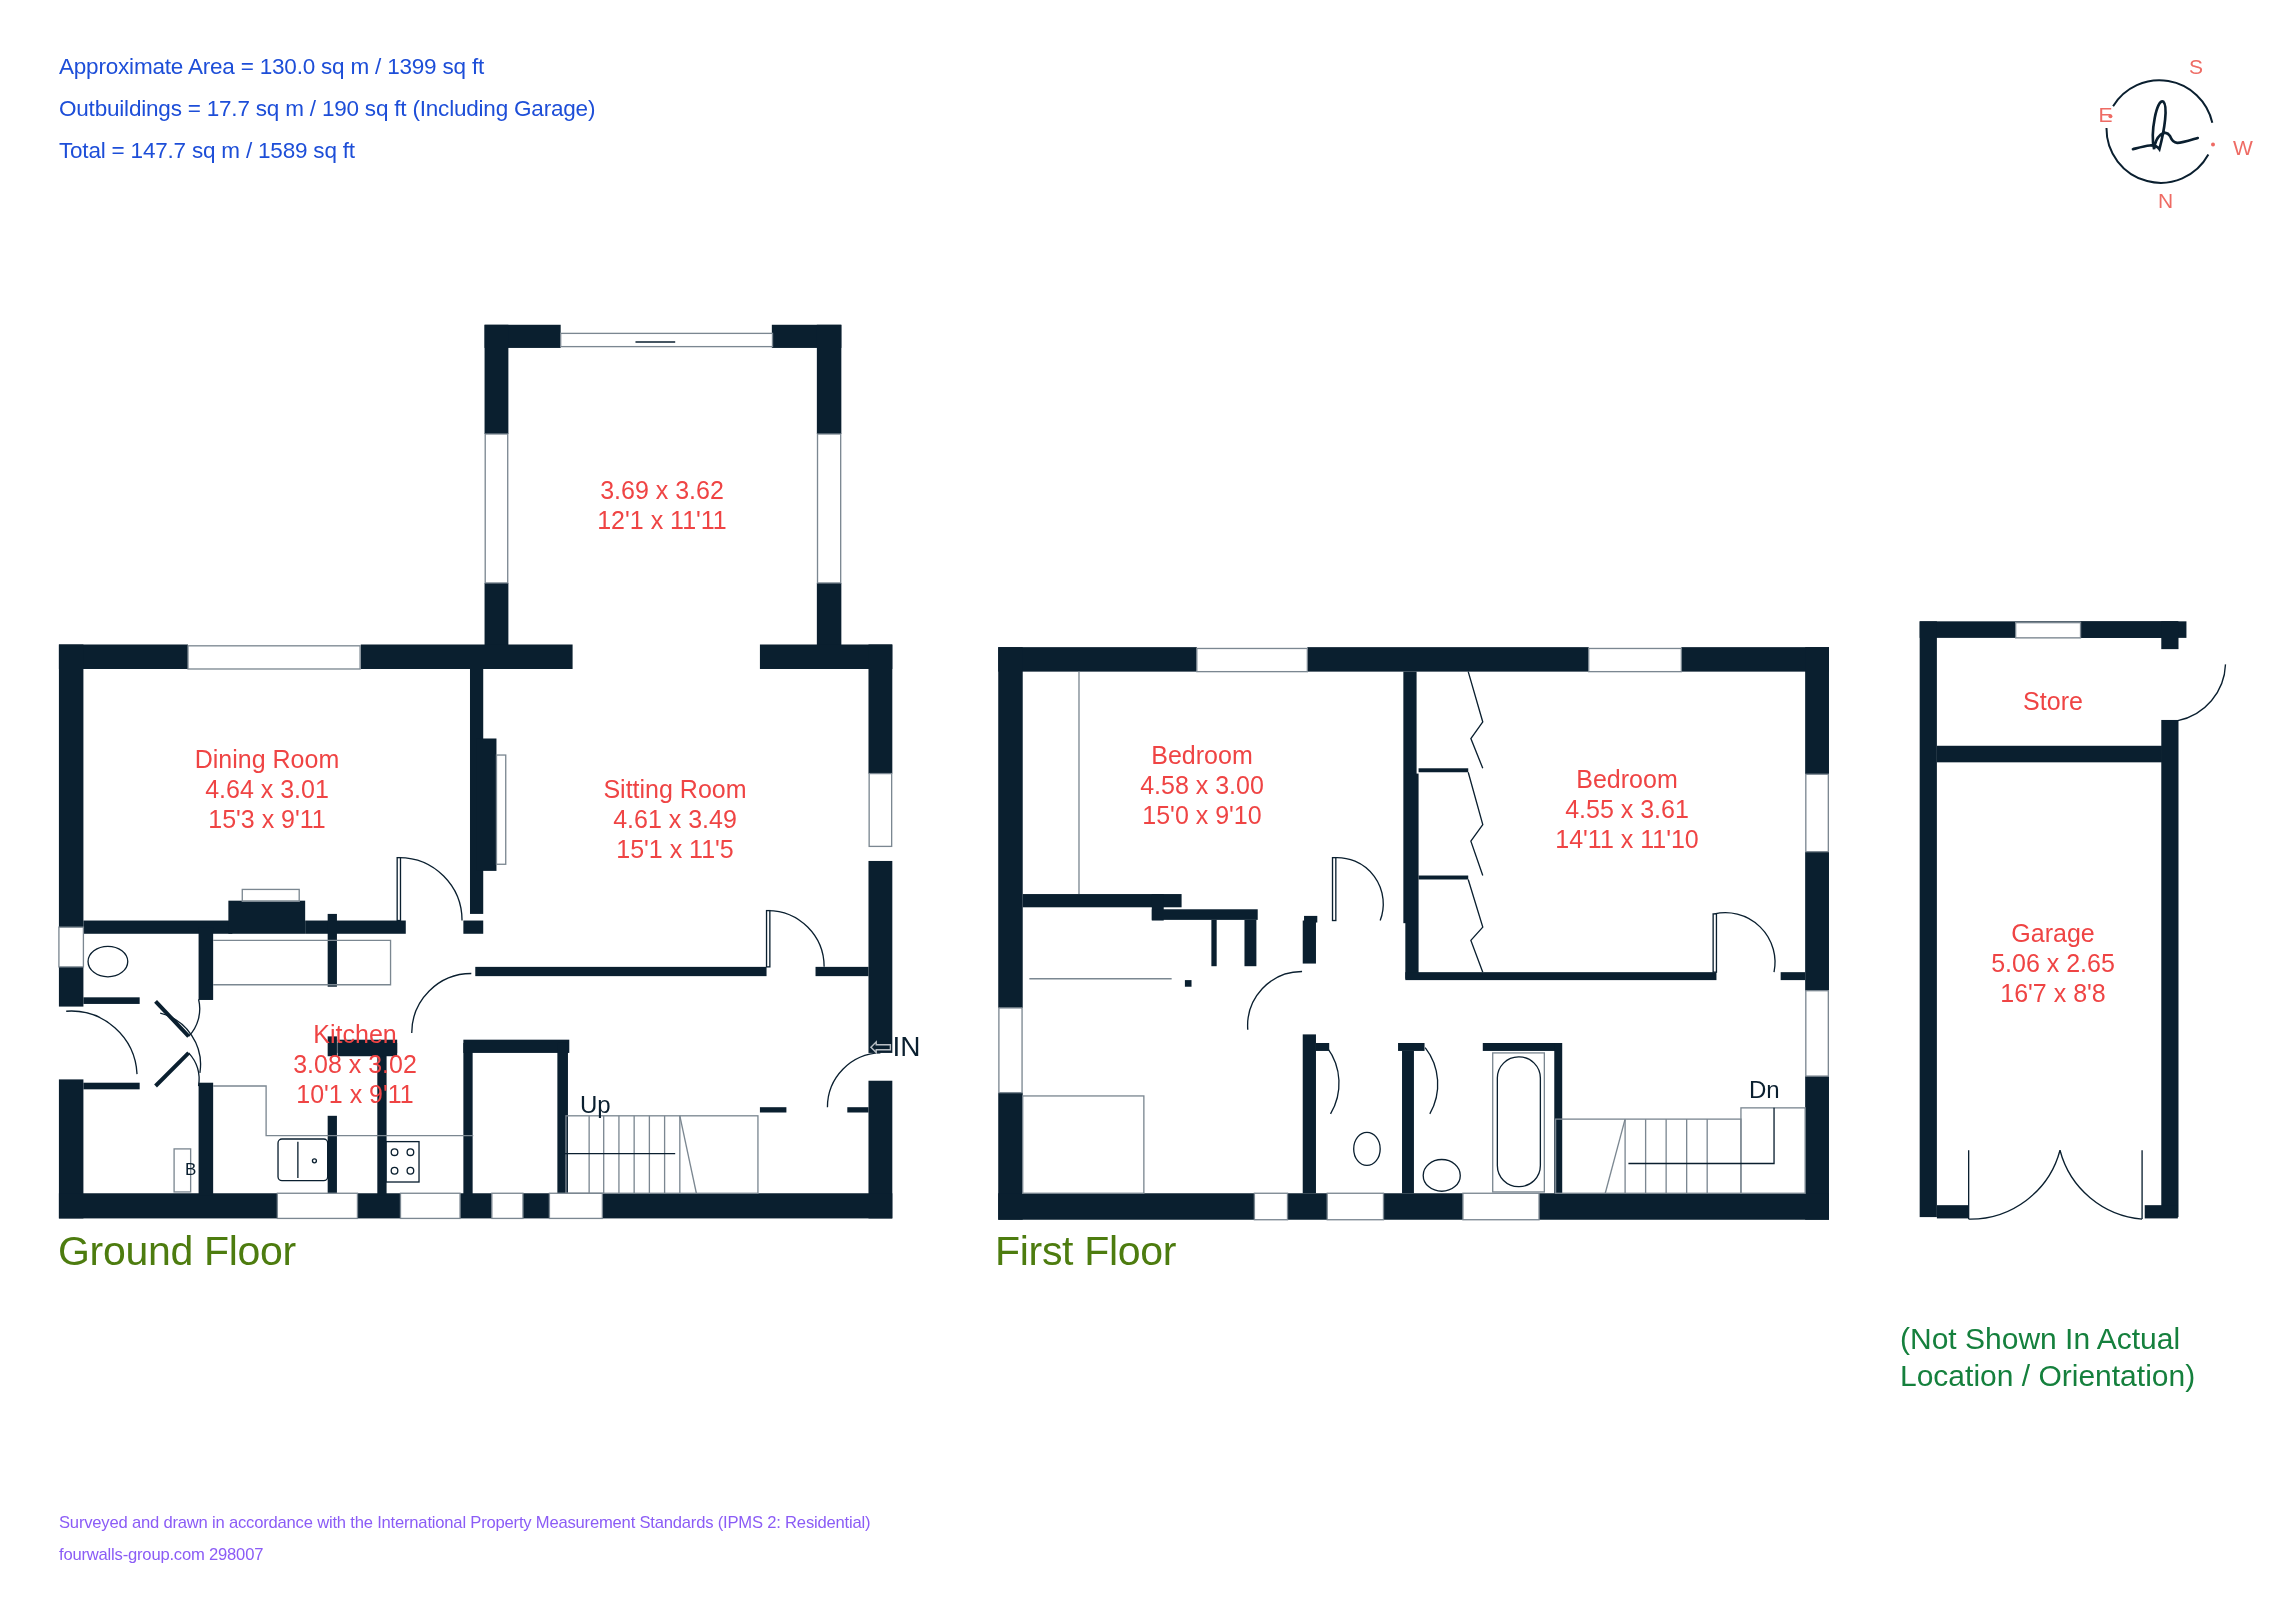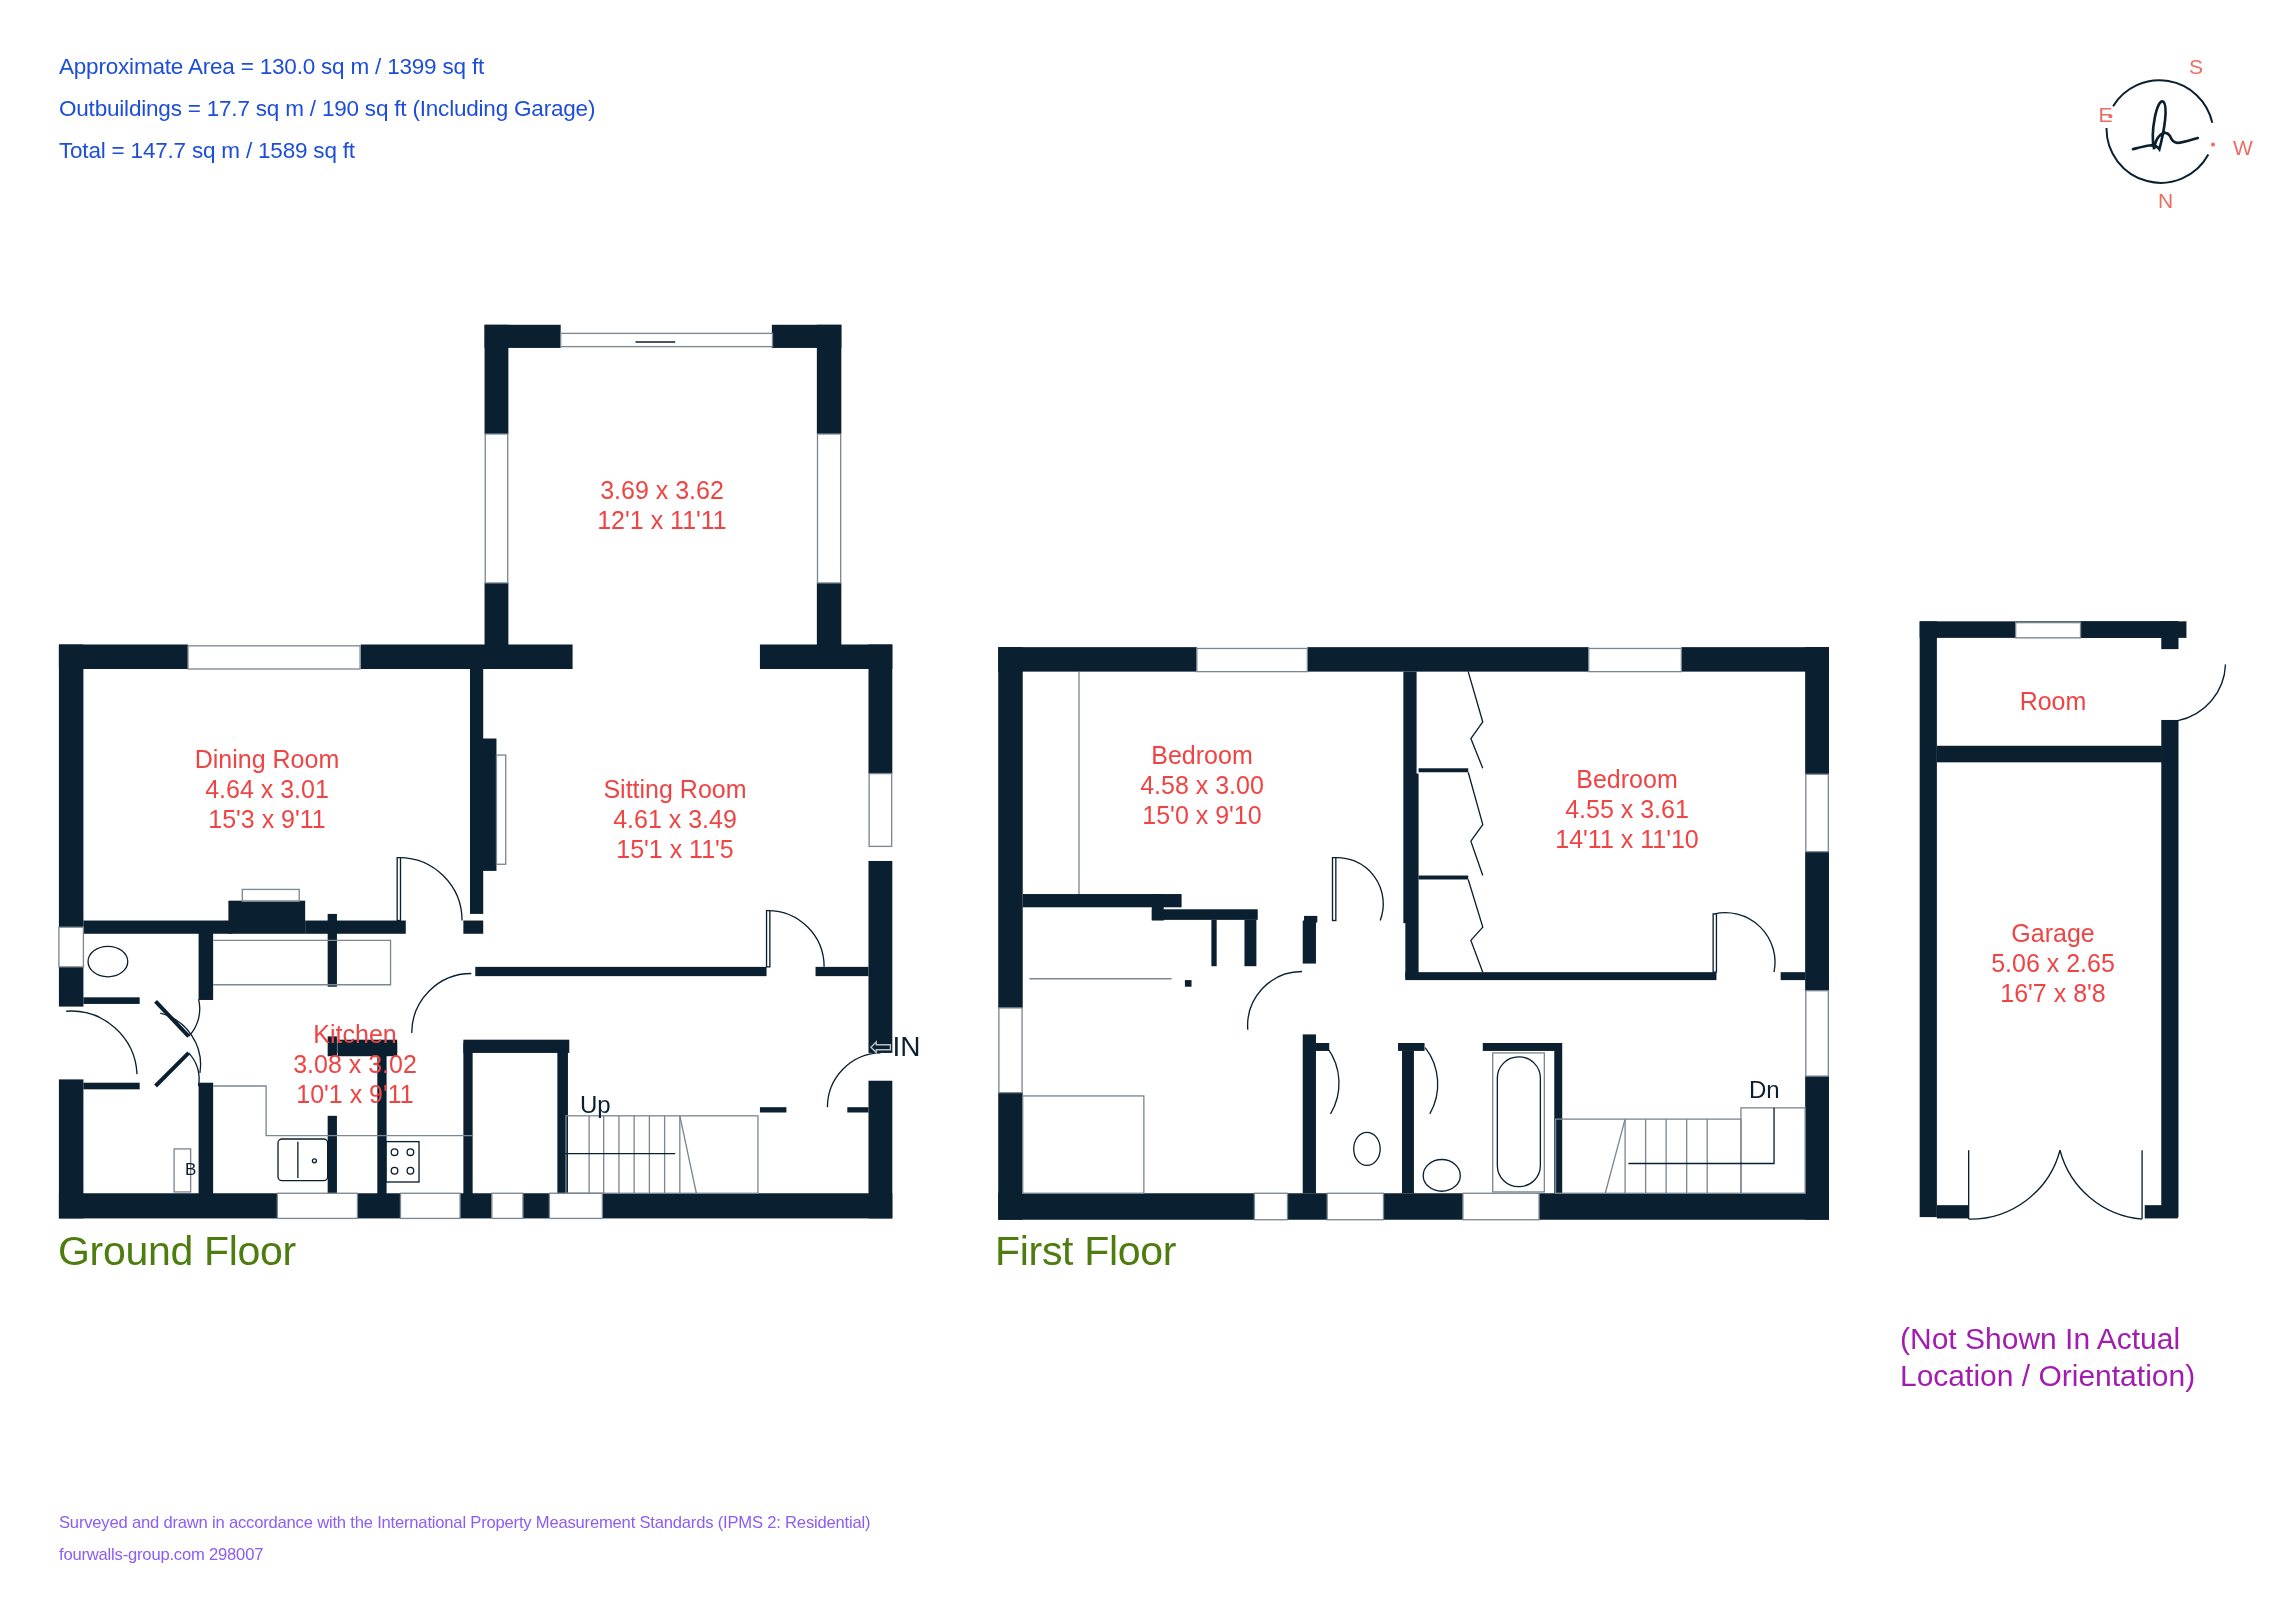--- a/index.html
+++ b/index.html
@@ -1,21 +1,21 @@
 <!DOCTYPE html>
 <html style="font-size:10.6px"><head>
   <meta charset="utf-8">
   <style>
     html, body { margin: 0; padding: 0; background: #ffffff; }
     body { width: 2295px; height: 1616px; position: relative; overflow: hidden;
            font-family: "Liberation Sans", "DejaVu Sans", sans-serif; color: #0a1f2f; }
     .header-line { position: absolute; left: 59px; font-size: 22.5px; color: #1d4ed8; letter-spacing: -0.2px; }
     .footer-line { position: absolute; left: 59px; font-size: 16.6px; color: #8b5cf6; letter-spacing: -0.2px; }
     .floor-label { position: absolute; font-size: 41px; color: #4d7c0f; letter-spacing: -0.3px; }
-    .note { position: absolute; font-size: 30px; color: #a21caf; line-height: 37px; }
+    .note { position: absolute; font-size: 30px; color: #15803d; line-height: 37px; }
     svg#plan { position: absolute; left: 0; top: 0; }
     .room-label { position: absolute; text-align: center; font-size: 25px; line-height: 30px; color: #ef4444; transform: translate(-50%, -50%); white-space: nowrap; }
     .room-label span { display: block; }
     .small-label { position: absolute; font-size: 24px; color: #0a1f2f; }
     .compass { position: absolute; left: 2072px; top: 50px; width: 192px; height: 172px; }
     .compass .dir { position: absolute; color: #ee6b64; font-size: 21px; }
   </style>
 </head>
 <body>
 
@@ -299,21 +299,21 @@
   <span>15'0 x 9'10</span>
 </div>
 <div class="room-label" style="left:1627px; top:809px;">
   <span>Bedroom</span>
   <span>4.55 x 3.61</span>
   <span>14'11 x 11'10</span>
 </div>
 <div class="small-label" style="left:1749px; top:1076px;">Dn</div>
 
 <div class="room-label" style="left:2053px; top:701px;">
-  <span>Room</span>
+  <span>Store</span>
 </div>
 <div class="room-label" style="left:2053px; top:963px;">
   <span>Garage</span>
   <span>5.06 x 2.65</span>
   <span>16'7 x 8'8</span>
 </div>
 <div class="note" style="left:1900px; top:1320px;">
   <div>(Not Shown In Actual</div>
   <div>Location / Orientation)</div>
 </div>

